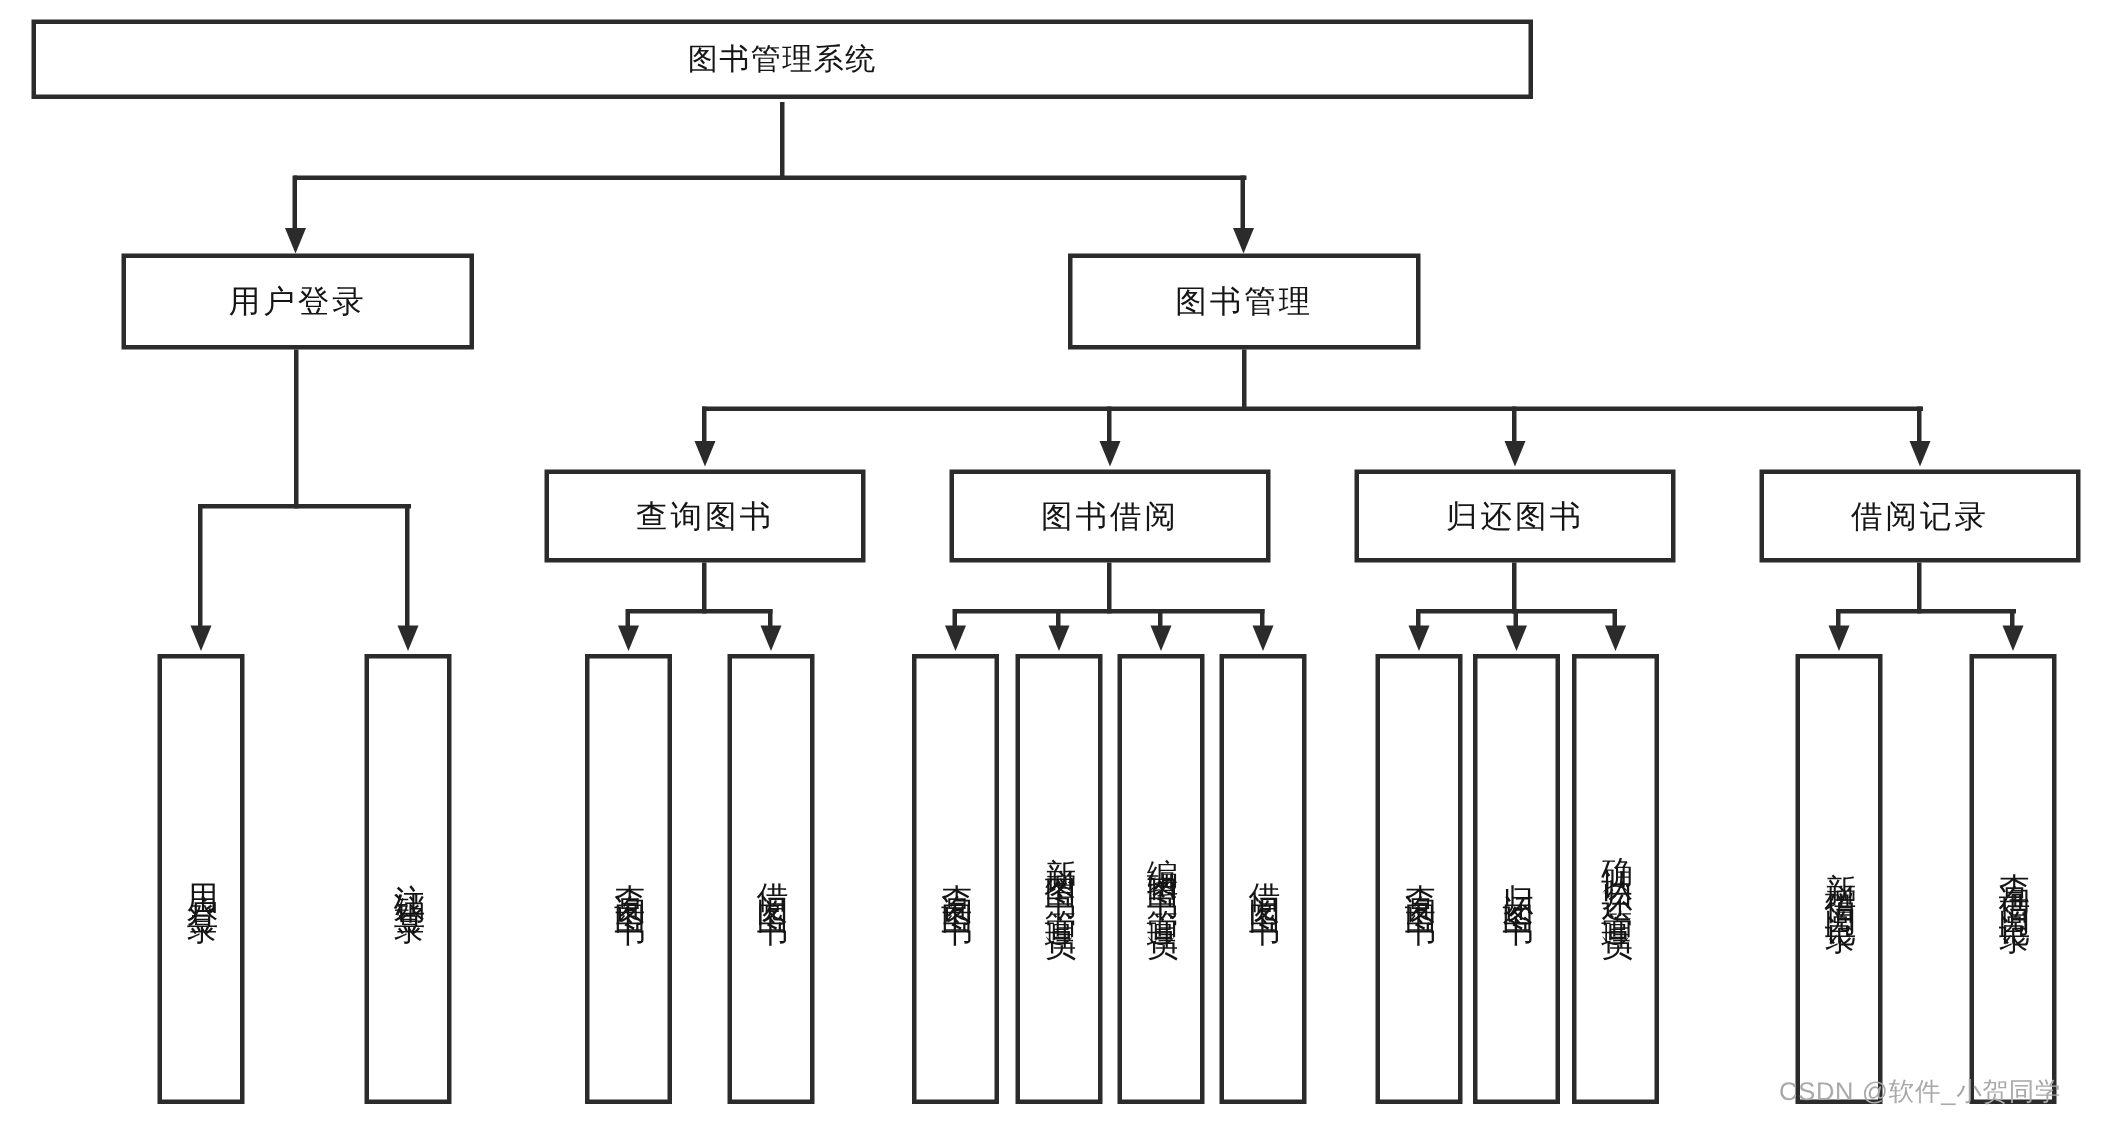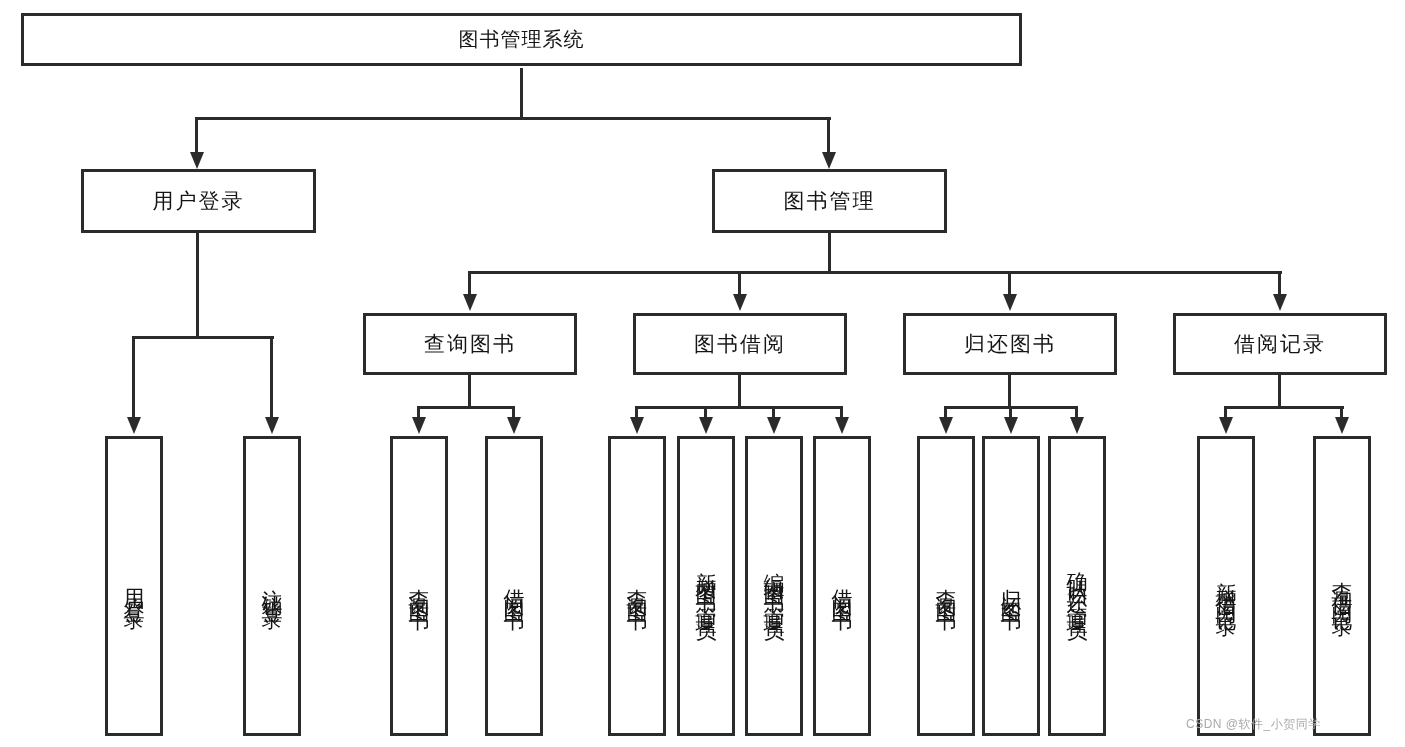--- a/index.html
+++ b/index.html
@@ -45,21 +45,21 @@
     content: ""; position: absolute; left: 5px; top: 0; bottom: 12px; width: 3px; background: var(--line);
   }
   .arrow::after {
     content: ""; position: absolute; left: 0; bottom: 0; width: 0; height: 0;
     border-left: 7px solid transparent; border-right: 7px solid transparent;
     border-top: 17px solid var(--line);
   }
 
   .watermark {
     position: absolute; left: 1186px; top: 716px;
-    font-size: 12px; letter-spacing: 0.5px;
+    font-size: 17px; letter-spacing: 0.5px;
     color: var(--watermark); white-space: nowrap;
   }
 </style>
 </head>
 <body>
 
 <div class="canvas">
 
   <div class="node root">图书管理系统</div>
 

